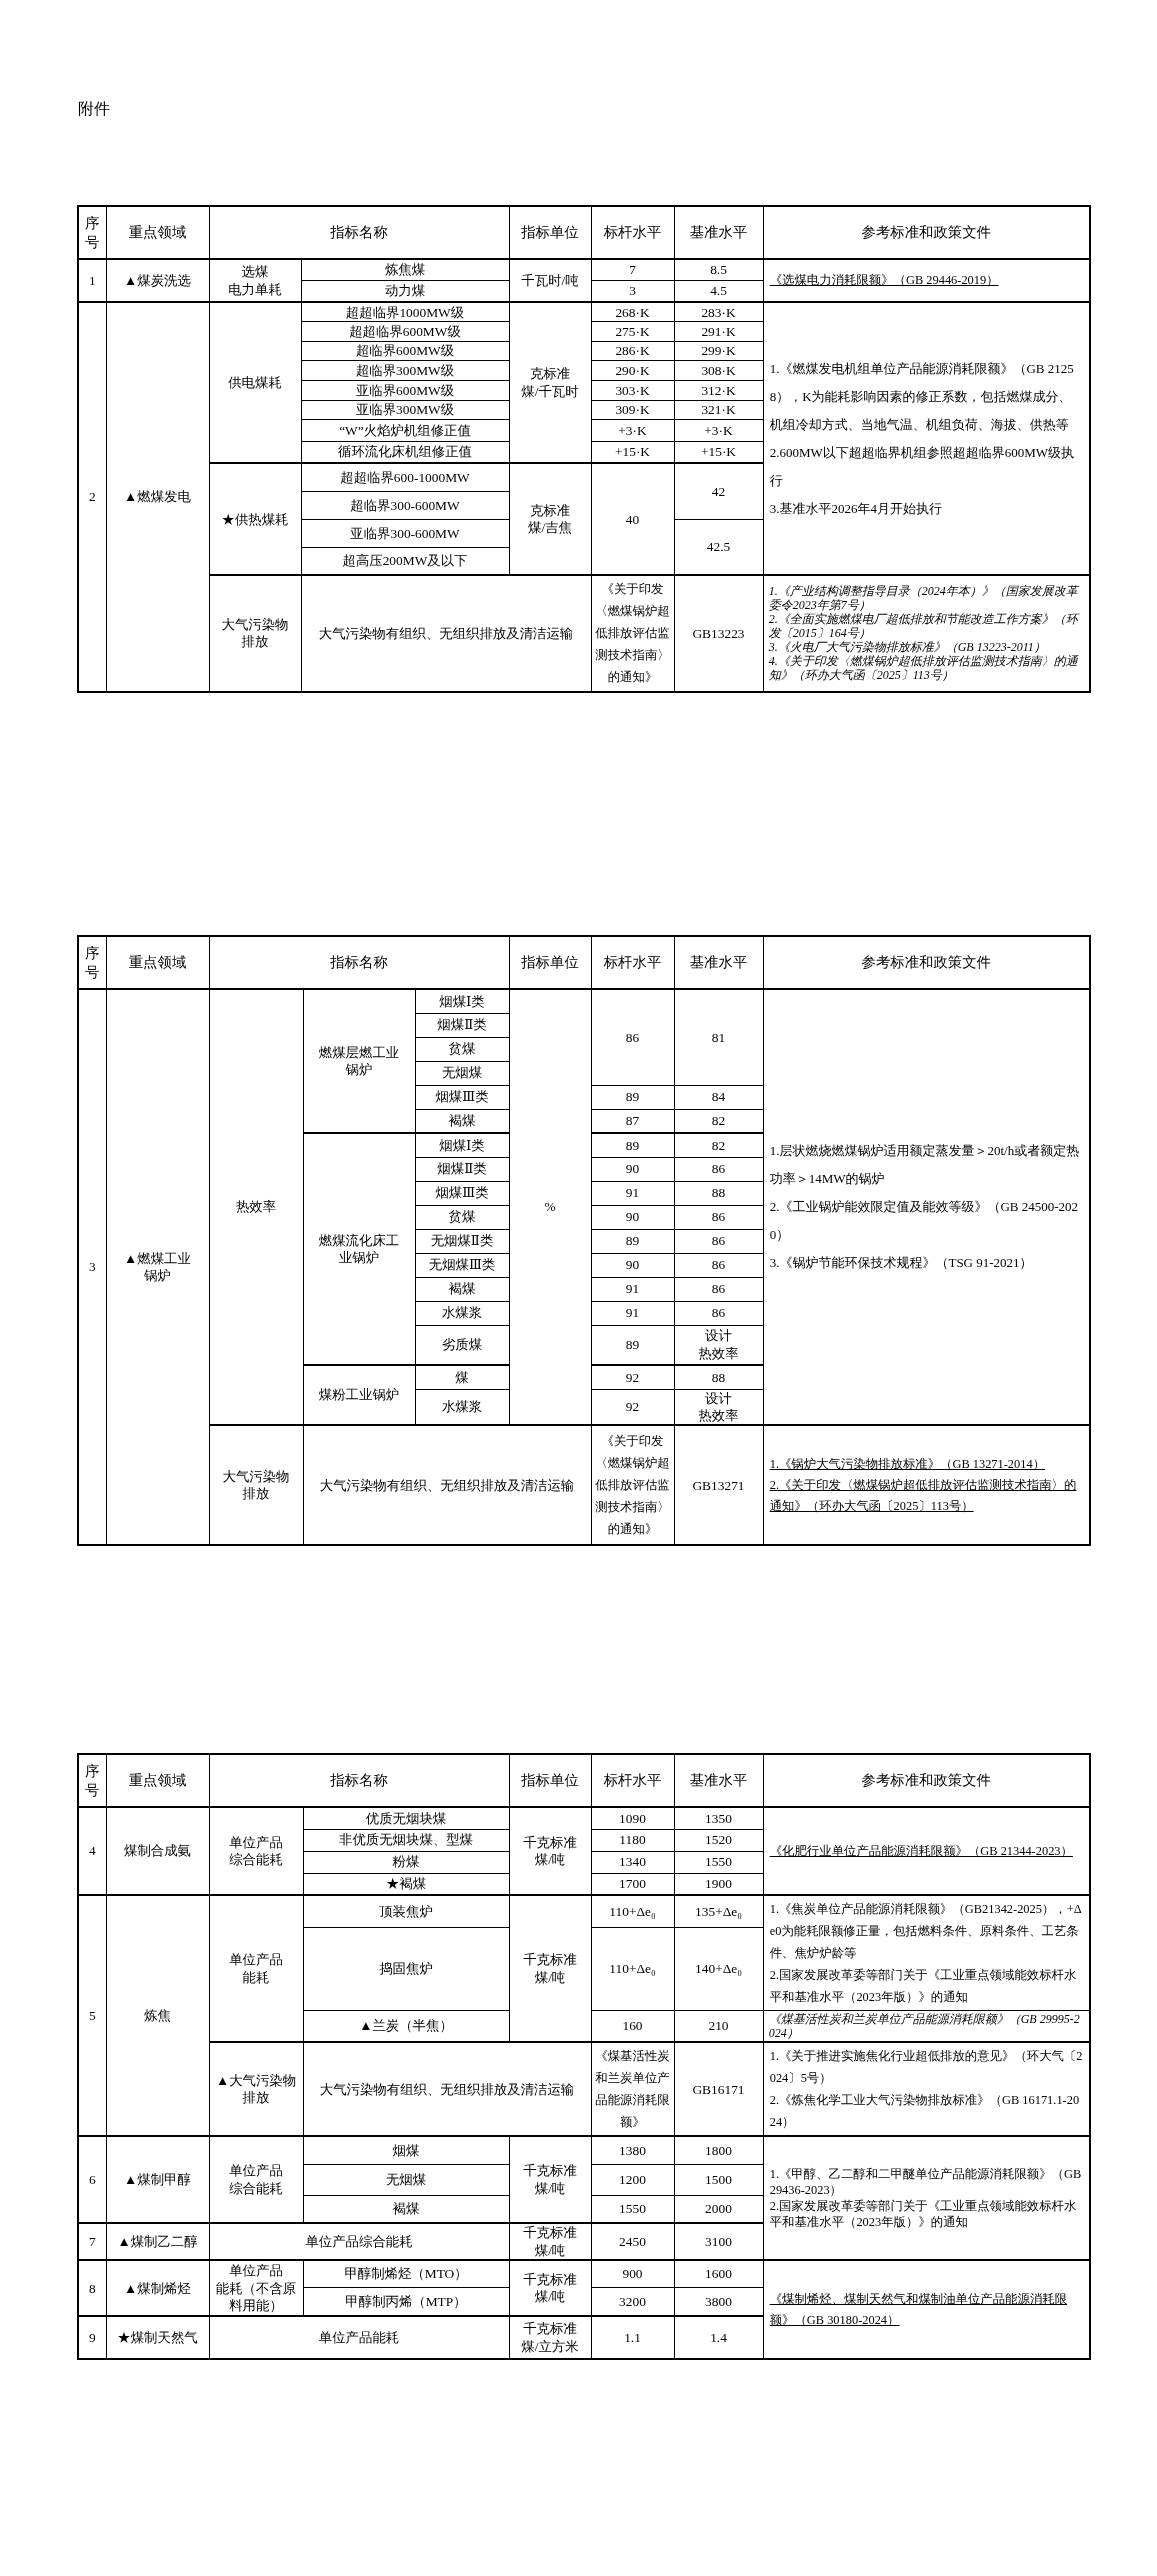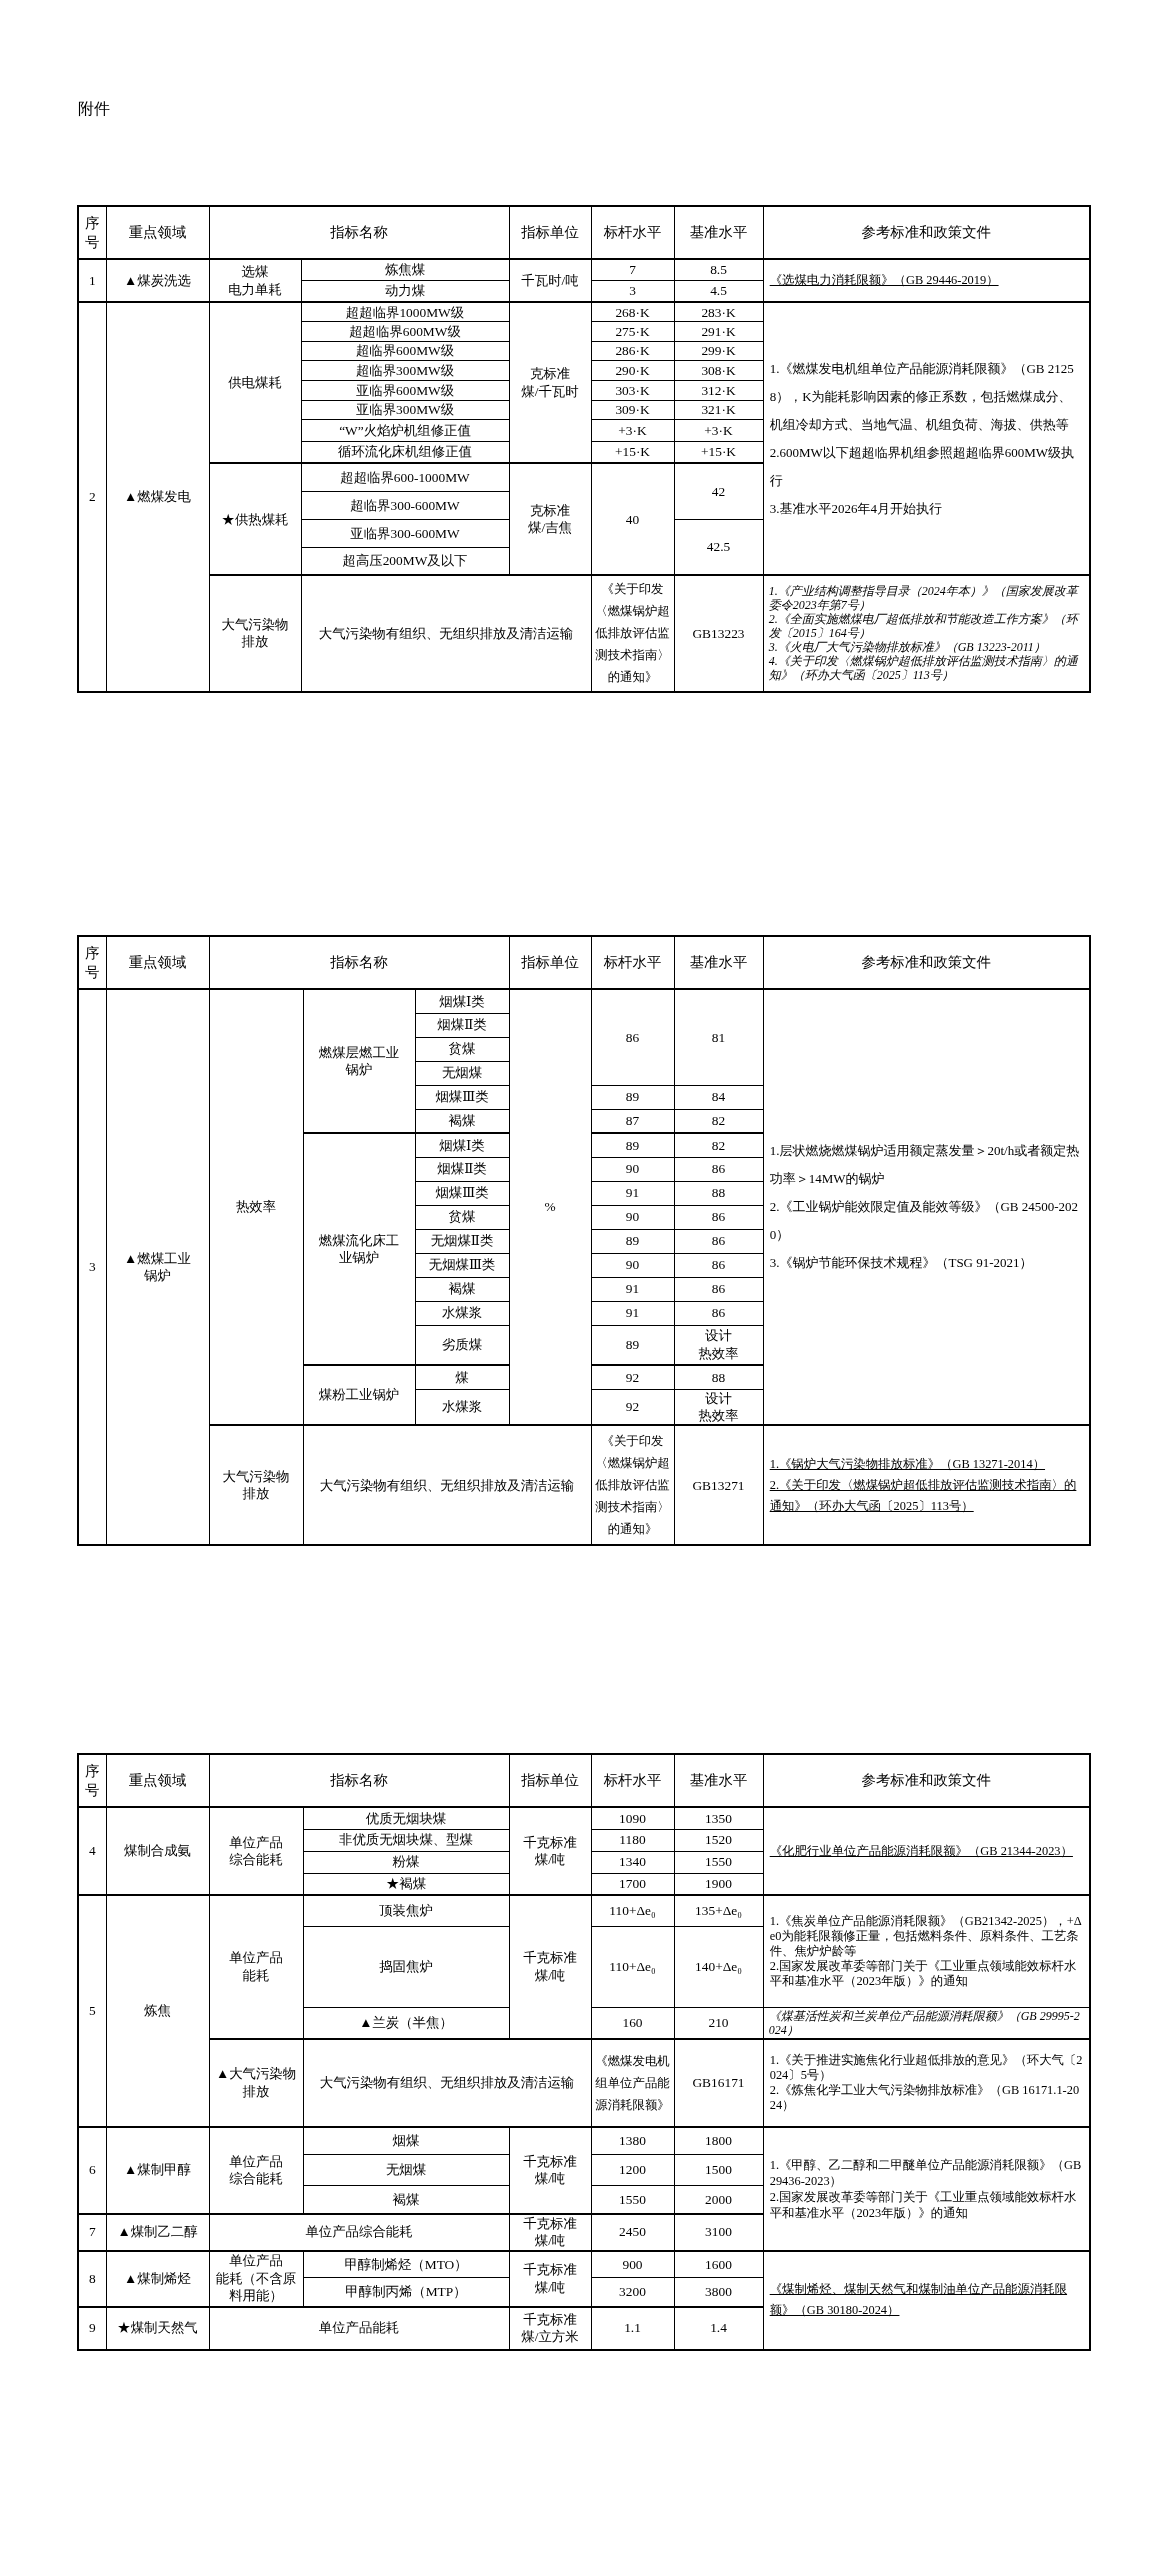--- a/index.html
+++ b/index.html
@@ -12,21 +12,21 @@
         border:2.1px solid #000;}
   td{border:1px solid #000;text-align:center;vertical-align:middle;font-size:13.4px;
      line-height:1.3;padding:0 2.6px;word-break:break-all;white-space:pre-line;overflow:hidden;}
   tr.hd td{font-size:14.4px;}
   tr.hd td{border-bottom:2.1px solid #000;}
   tr.tt td{border-top:2.1px solid #000;}
   td.ref{text-align:left;font-size:12.4px;line-height:1.5;padding:2.1px 6.2px;}
   td.ref-spread{line-height:28px;font-size:13px;}
   td.ref-44{line-height:16px;}
   td.ref-40{line-height:20.6px;text-decoration:underline;}
-  td.ref-34{line-height:15px;}
+  td.ref-34{line-height:22px;}
   td.ref-tight{font-size:12px;line-height:14px;padding:1px 5.2px;font-style:italic;}
   td.small-txt{font-size:12.4px;line-height:22px;padding:2.1px;}.h103{height:53px}.h38{height:19.6px}.h42{height:21.6px}.h43{height:22px}
   .h46{height:24px}.h53{height:27px}.h54{height:28px}.h55{height:28px}.h57{height:29px}
   .h60{height:31px}.h72{height:37px}.h78{height:40px}
   .h83{height:43px}.h158{height:81px}.h170{height:88px}.h215{height:111px}
   .h232{height:120px}
 </style>
 </head>
 <body>
 
@@ -351,21 +351,21 @@
     <tr class="h55">
       <td>▲兰炭（半焦）</td>
       <td>160</td>
       <td>210</td>
       <td class="ref ref-tight">《煤基活性炭和兰炭单位产品能源消耗限额》（GB 29995-2024）</td>
     </tr>
     <tr class="tt h170">
       <td>▲大气污染物
 排放</td>
       <td colspan="2">大气污染物有组织、无组织排放及清洁运输</td>
-      <td class="small-txt">《燃煤发电机组单位产品能源消耗限额》</td>
+      <td class="small-txt">《煤基活性炭和兰炭单位产品能源消耗限额》</td>
       <td>GB16171</td>
       <td class="ref ref-34">1.《关于推进实施焦化行业超低排放的意见》（环大气〔2024〕5号）
 2.《炼焦化学工业大气污染物排放标准》（GB 16171.1-2024）</td>
     </tr>
     <tr class="tt h55">
       <td rowspan="3">6</td>
       <td rowspan="3">▲煤制甲醇</td>
       <td rowspan="3">单位产品
 综合能耗</td>
       <td>烟煤</td>

